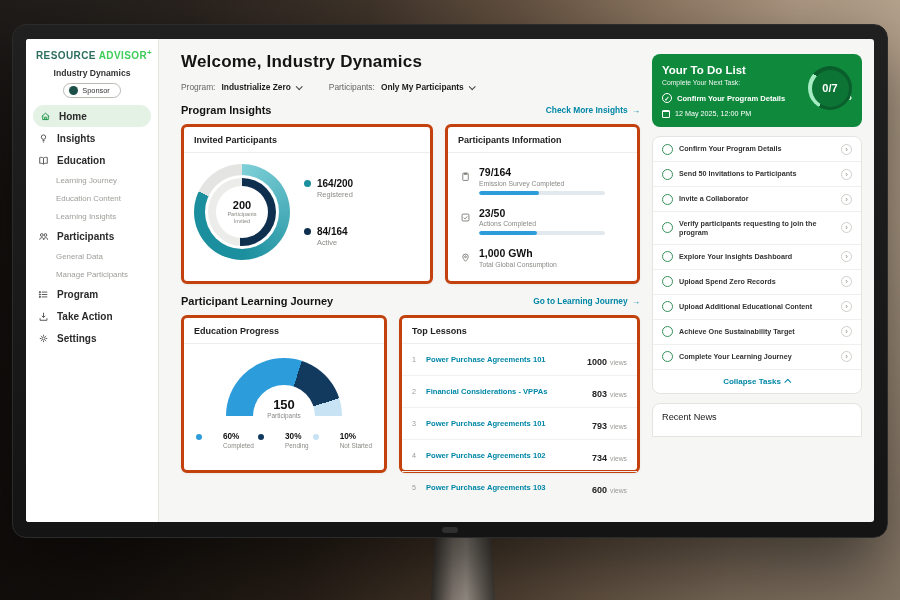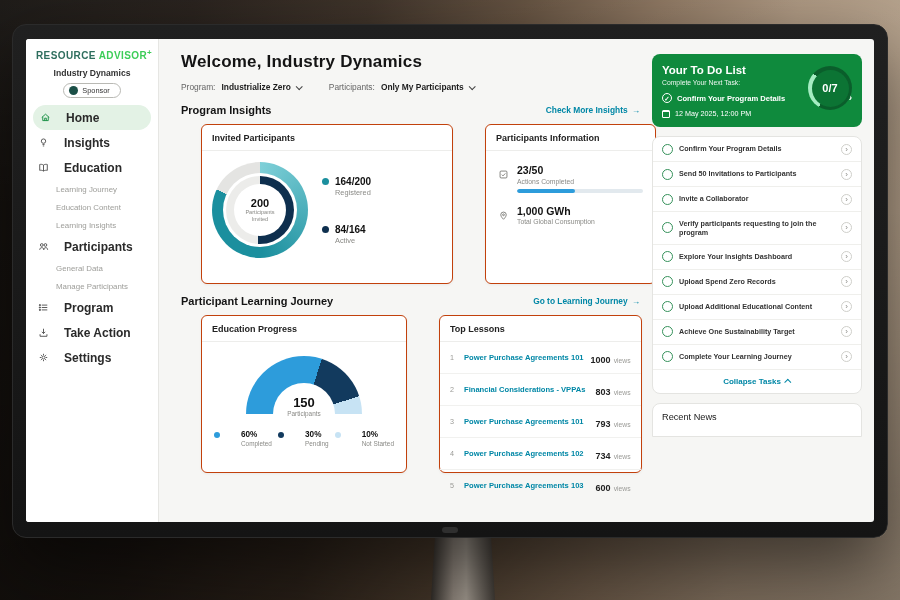--- a/index.html
+++ b/index.html
@@ -39,40 +39,40 @@
   .sidebar{ width:133px; background:#fff; border-right:1px solid #e6e6e3; padding-top:9px; flex:none; }
   .logo{ padding:0 10px 4px; font-size:10px; font-weight:bold; letter-spacing:.4px; white-space:nowrap; }
   .logo .p1{ color:#2e6e5e; }
   .logo .p2{ color:#3dcd58; }
   .logo .plus{ color:#3dcd58; font-size:8px; vertical-align:super; }
   .org{ text-align:center; font-size:8.6px; font-weight:bold; color:#333; margin-top:3px; }
   .sponsor{ width:max-content; margin:5px auto 2px; display:flex; align-items:center; gap:4px;
     border:1px solid #b9b9b4; border-radius:10px; padding:2px 10px 2px 5px; font-size:7.4px; color:#333; }
   .sponsor .dot{ width:9px; height:9px; border-radius:50%; background:#1b4f47; flex:none; }
   .nav{ margin-top:7px; }
-  .nav-item{ display:flex; align-items:center; gap:15px; padding:5.5px 12px; font-size:12px; font-weight:600; color:#2a2a2a; cursor:pointer; }
+  .nav-item{ display:flex; align-items:center; gap:8px; padding:5.5px 12px; font-size:10px; font-weight:600; color:#2a2a2a; cursor:pointer; }
   .nav-item .nico{ width:11px; height:11px; flex:none; color:#4a4a4a; display:flex; }
   .nav-item .nico svg{ width:11px; height:11px; }
   .nav-item.active{ background:#e3f2e5; border-radius:13px; margin:0 7px; padding:5.5px 7px; }
   .nav-item.active .nico{ color:#0f8a3d; }
   .nav-sub{ padding:4.5px 10px 4.5px 30px; font-size:7.9px; color:#9d9d99; cursor:pointer; }
 
   
   .main{ flex:1; min-width:0; padding:13px 12px 0 22px; }
   .welcome{ font-size:17px; font-weight:bold; color:#141414; letter-spacing:.2px; }
   .filters{ display:flex; gap:28px; align-items:center; margin:10px 0 12px; font-size:8.4px; color:#666; }
   .fgroup{ display:flex; align-items:center; gap:6px; }
   .fvalue{ display:flex; align-items:center; gap:5px; font-weight:bold; color:#1c1c1c; cursor:pointer; }
   .chev-down{ width:5px; height:5px; border-right:1.4px solid #444; border-bottom:1.4px solid #444;
     transform:rotate(45deg) translateY(-1px); display:inline-block; }
   .sec-row{ display:flex; justify-content:space-between; align-items:center; margin:4px 0 8px; }
   .sec-title{ font-size:11px; font-weight:bold; color:#141414; }
   .sec-link{ font-size:8.4px; font-weight:bold; color:#0087a6; cursor:pointer; display:flex; gap:4px; align-items:center;padding-left:47px; }
   .cards-row{ display:flex; gap:12px; }
-  .card{ background:#fff; border:1px solid #c2410c; border-radius:6px; box-shadow:0 1px 3px rgba(0,0,0,.05);margin-left:20px; }
+  .card{ background:#fff; border:3px solid #c2410c; border-radius:6px; box-shadow:0 1px 3px rgba(0,0,0,.05); }
   .card-title{ font-size:9px; font-weight:bold; padding:8px 10px 7px; border-bottom:1px solid #ededeb; }
 
   
   .card-invited{ width:252px; height:160px; flex:none; }
   .invited-body{ display:flex; align-items:center; gap:14px; padding:11px 10px; }
   .donut-outer{ width:96px; height:96px; border-radius:50%; padding:11px; flex:none; }
   .donut-gap{ width:100%; height:100%; border-radius:50%; background:#fff; padding:3px; }
   .donut-inner{ width:100%; height:100%; border-radius:50%; padding:8px; }
   .donut-hole{ width:100%; height:100%; border-radius:50%; background:#fff; display:flex; flex-direction:column; align-items:center; justify-content:center; text-align:center; }
   .donut-hole .dval{ font-size:11px; font-weight:bold; color:#111; }
@@ -309,20 +309,33 @@
                 </div>
               </div>
             </div>
           </div>
 
           <div class="card card-info">
             <div class="card-title">Participants Information</div>
             <div class="info-body">
               <div class="stat-row">
                 <span class="sico"><svg viewBox="0 0 16 16" fill="none" stroke="currentColor" stroke-width="1.2">
+                      <rect x="4" y="3.2" width="8" height="10.5" rx="1"></rect>
+                      <path d="M6.2 3.2h3.6v1.8H6.2z"></path>
+                    </svg></span>
+                <div>
+                  <div class="stat-val">79/164</div>
+                  <div class="stat-lab">Emission Survey Completed</div>
+                  <div class="bar">
+                      <div class="bar-fill" style="width: 48%; background: rgb(45, 156, 219);"></div>
+                    </div>
+                </div>
+              </div>
+              <div class="stat-row">
+                <span class="sico"><svg viewBox="0 0 16 16" fill="none" stroke="currentColor" stroke-width="1.2">
                       <rect x="3" y="3" width="10" height="10" rx="1.5"></rect>
                       <path d="M5.5 8.2 7.3 10l3.4-3.6"></path>
                     </svg></span>
                 <div>
                   <div class="stat-val">23/50</div>
                   <div class="stat-lab">Actions Completed</div>
                   <div class="bar">
                       <div class="bar-fill" style="width: 46%; background: rgb(45, 156, 219);"></div>
                     </div>
                 </div>

